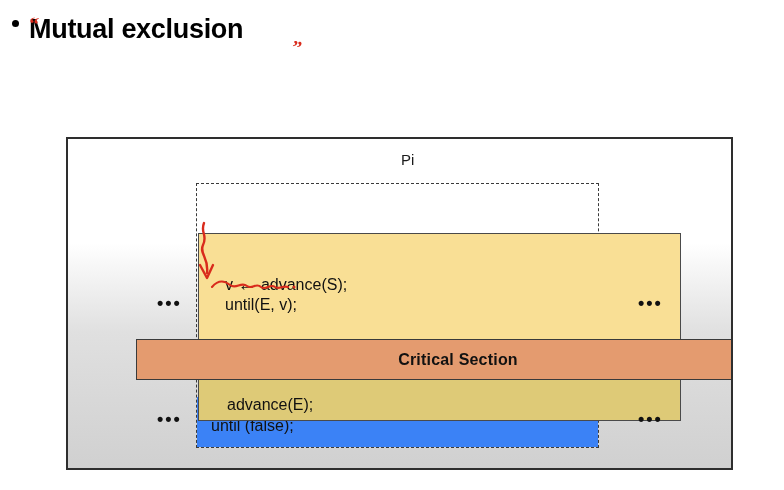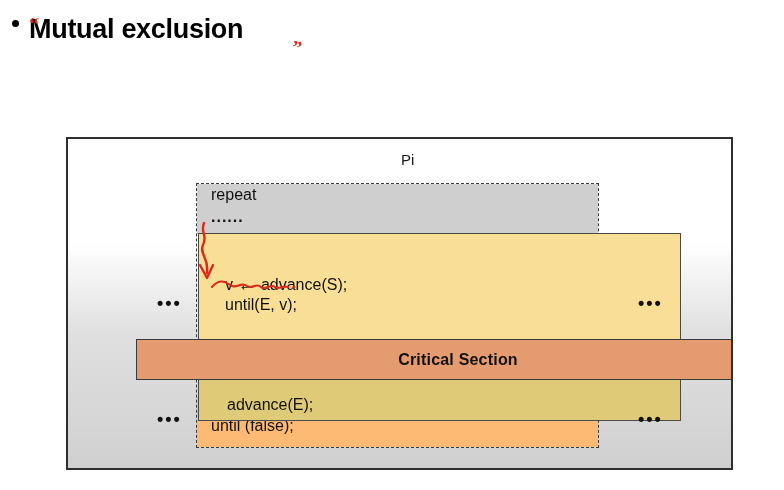--- a/index.html
+++ b/index.html
@@ -127,21 +127,21 @@
     font-weight: bold;
   }
 
   
   #until-block {
     position: absolute;
     left: 0;
     bottom: 0;
     right: 0;
     height: 50px;
-    background: #fdba74;
+    background: #3b82f6;
     box-sizing: border-box;
   }
   #until-dots {
     position: absolute;
     left: 14px;
     top: 1px;
     font-size: 16px;
     letter-spacing: 1px;
     color: #111;
     font-weight: bold;
@@ -248,24 +248,20 @@
 <span class="quote-mark" id="quote-close">”</span>
 
 <div id="diagram-frame">
 
   <div id="frame-wash"></div>
 
   <div id="pi-label-inner">Pi</div>
 
   <div id="process-box">
 
-    <div id="repeat-block">
-      <span id="repeat-label">repeat</span>
-      <span id="repeat-dots">......</span>
-    </div>
 
     <div id="until-block">
       <span id="until-dots">......</span>
       <span id="until-label">until (false);</span>
     </div>
 
   </div>
 
   <div class="yellow-block" id="yellow-upper">
     <div class="code-line" id="line-ticket">

